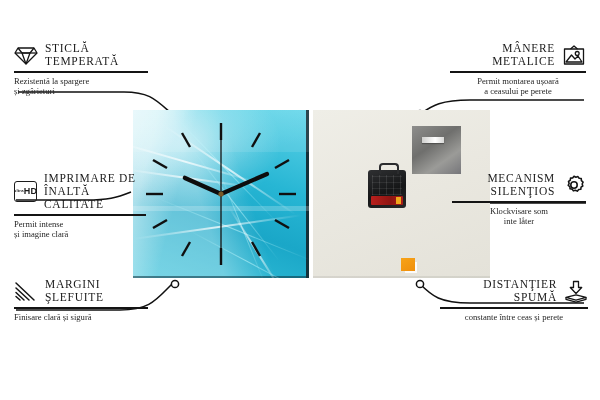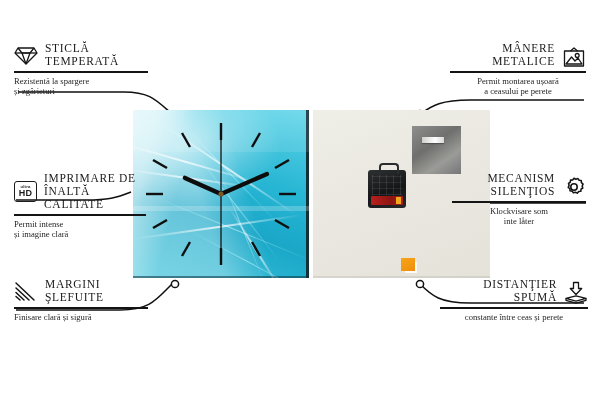--- a/index.html
+++ b/index.html
@@ -75,36 +75,36 @@
   }
   .foam{
     position:absolute;left:88px;top:148px;width:14px;height:13px;
     background:linear-gradient(150deg,#f7a318,#ef8f0c);
     box-shadow:3px 3px 0 -1px rgba(255,255,255,.85);
   }
 
   
   .feat{position:absolute;}
   .feat .head{display:flex;align-items:center;gap:7px;}
-  .feat.right .head{justify-content:flex-end;align-items:flex-end;}
+  .feat.right .head{justify-content:flex-end;}
   .feat .ttl{
     font-size:11.5px;font-weight:normal;letter-spacing:.7px;color:#1b1b1b;
     line-height:13px;text-transform:uppercase;
   }
   .feat.right .ttl{text-align:right;}
   .feat .rule{height:1.6px;background:#141414;margin:3px 0 3px 0;}
   .feat .desc{
     font-size:8.6px;line-height:10.2px;color:#262626;
   }
   .feat.right .desc{text-align:center;}
   .ic{flex:0 0 auto;display:block;}
 
   .hdbadge{
     width:21px;height:19px;border:1.4px solid #1b1b1b;border-radius:3px;
-    display:flex;flex-direction:column;align-items:center;justify-content:center;
+    display:flex;flex-direction:row;align-items:center;justify-content:center;
     line-height:1;
   }
   .hdbadge .u{font-size:4.2px;font-weight:bold;letter-spacing:.2px;color:#1b1b1b;font-family:"Liberation Sans",sans-serif;}
   .hdbadge .h{font-size:9px;font-weight:bold;letter-spacing:.3px;color:#1b1b1b;font-family:"Liberation Sans",sans-serif;margin-top:.5px;}
 </style>
 </head>
 <body>
 
 <div class="stage">
 

